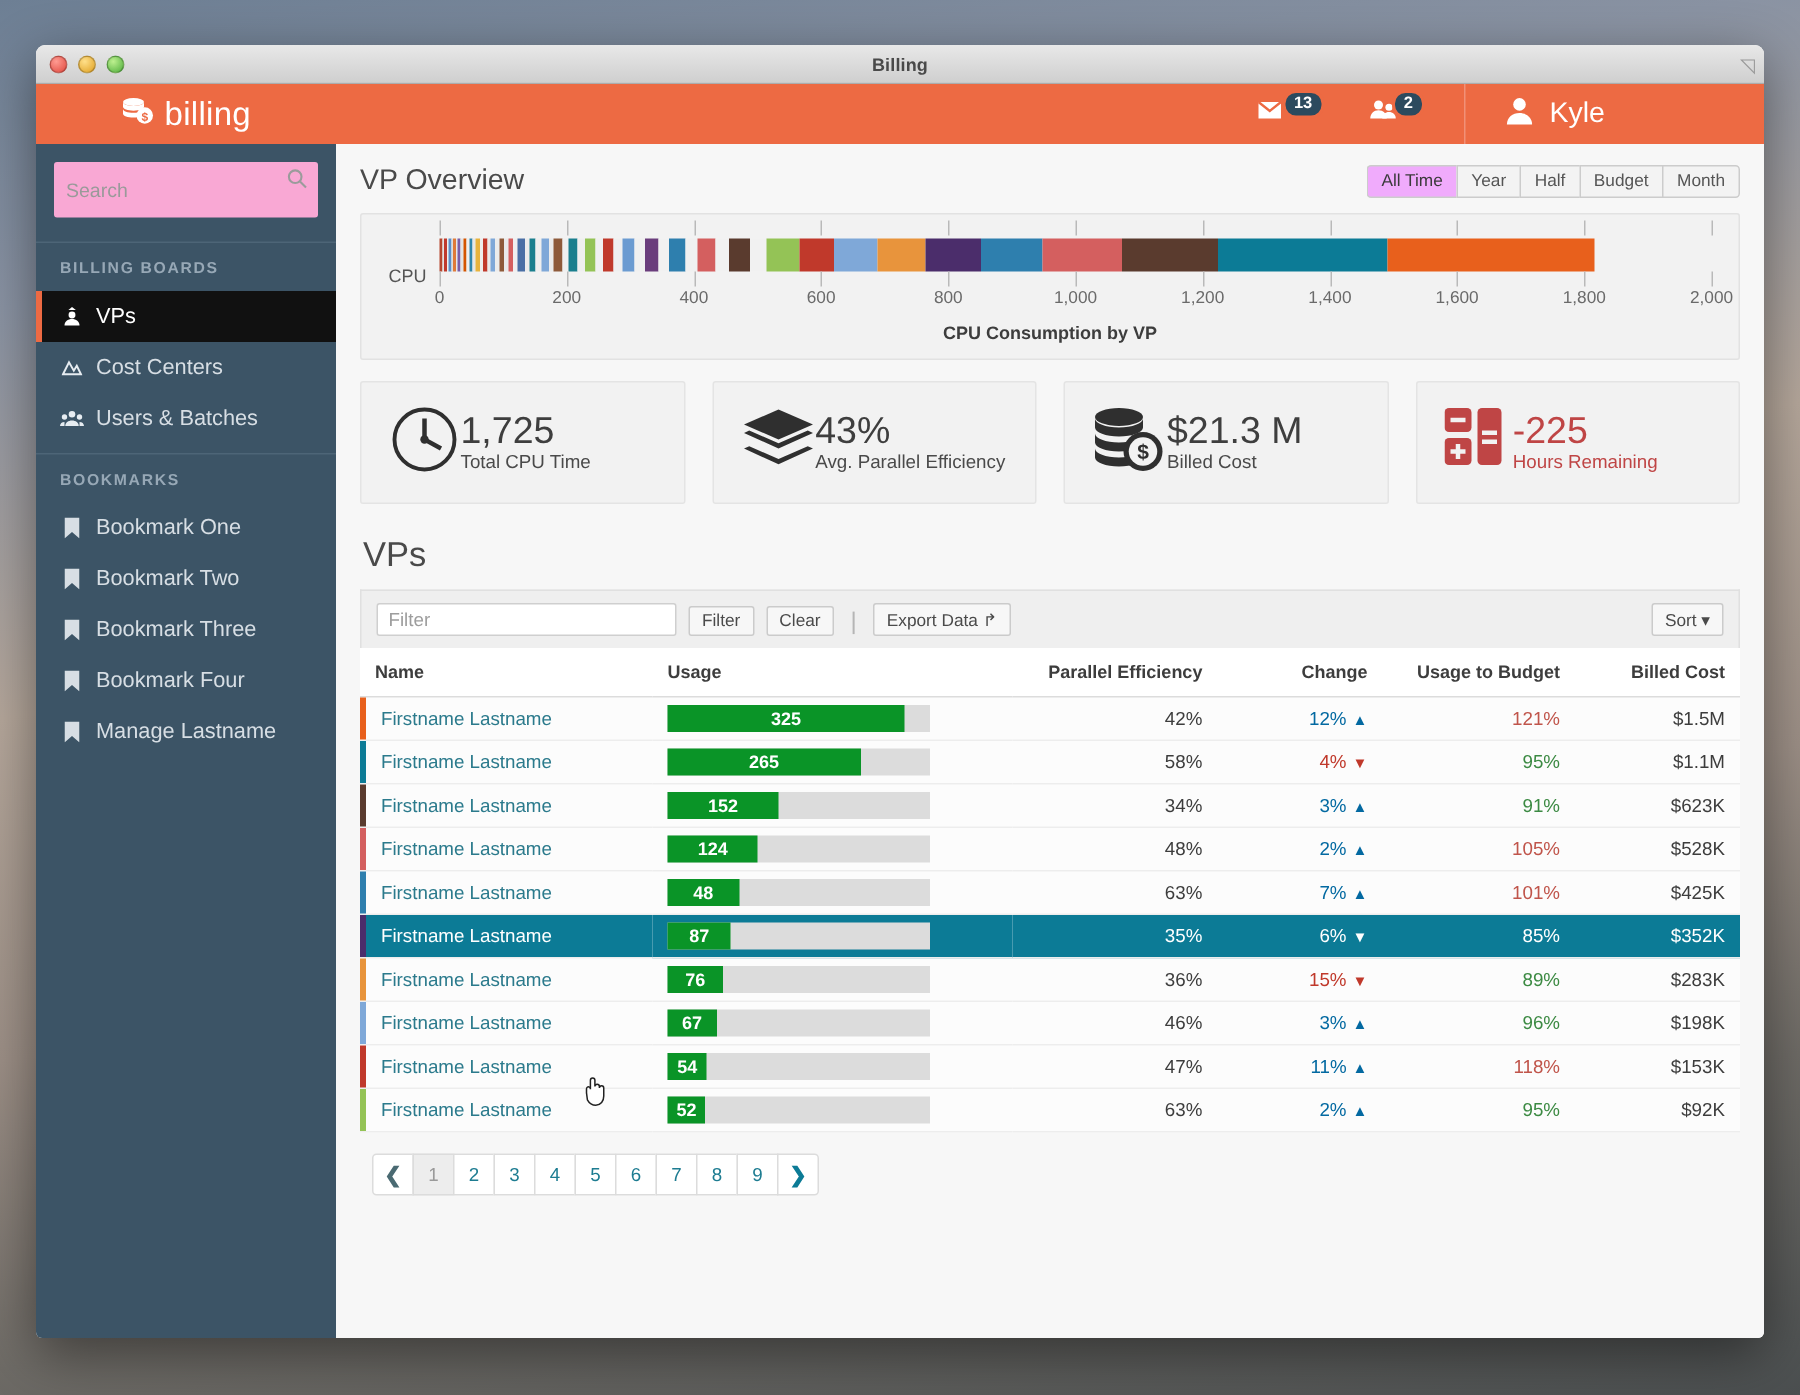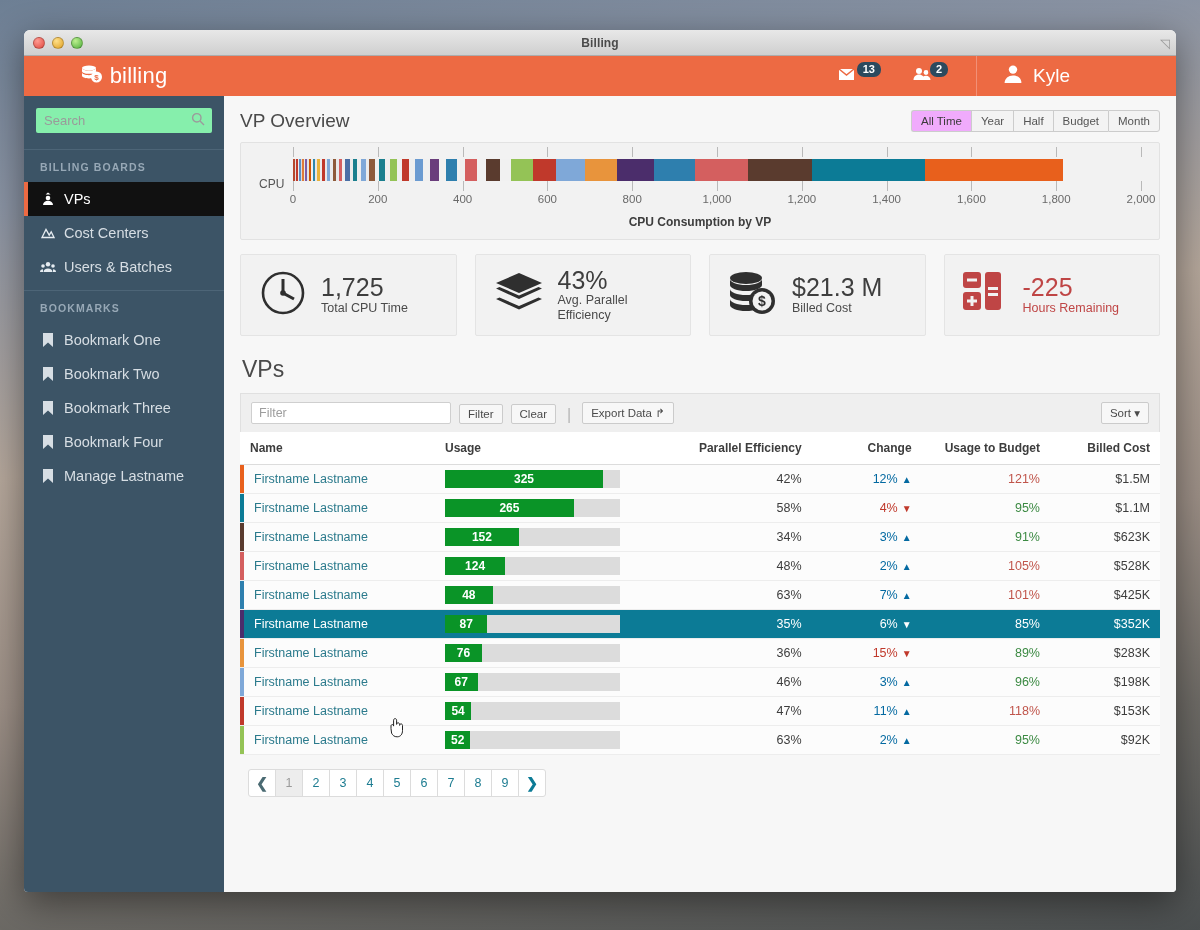--- a/index.html
+++ b/index.html
@@ -71,21 +71,21 @@
   
   #body { flex: 1; display: flex; min-height: 0; }
 
   
   #sidebar {
     width: 200px; flex: 0 0 200px; background: #3c5466;
     display: flex; flex-direction: column;
   }
   .search-wrap { padding: 12px 12px 10px 12px; }
   .search-box {
-    position: relative; background: #86efac; border-radius: 2px; height: 25px;
+    position: relative; background: #f9a8d4; border-radius: 2px; height: 37px;
     display: flex; align-items: center;
   }
   .search-box input {
     border: 0; outline: 0; background: transparent;
     font-size: 13px; color: #555; padding: 0 26px 0 8px; width: 100%;
     font-family: "Liberation Sans", sans-serif;
   }
   .search-box input::placeholder { color: #9a9a9a; }
   .search-box .mag { position: absolute; right: 7px; top: 4px; color: #9b9b9b; }
   .nav-item {
@@ -130,21 +130,21 @@
   .axis-labels { position: relative; height: 16px; margin-top: 12px; }
   .axis-labels span {
     position: absolute; font-size: 11.5px; color: #6a6a6a; transform: translateX(-50%); white-space: nowrap;
   }
   .chart-caption { text-align: center; font-size: 12px; font-weight: bold; color: #3d3d3d; margin-top: 6px; }
 
   
   #stats { display: flex; gap: 18px; margin-top: 14px; }
   .stat {
     flex: 1; background: #f2f2f2; border: 1px solid #e4e4e4; border-radius: 2px;
-    height: 82px; display: flex; align-items: center; gap: 14px; padding: 0 18px;
+    height: 82px; display: flex; align-items: center; padding: 0 18px;
   }
   .stat .sv { font-size: 25px; color: #3e3e3e; line-height: 1.05; font-weight: normal; }
   .stat .sl { font-size: 12.5px; color: #4a4a4a; line-height: 1.2; }
   .stat.danger .sv, .stat.danger .sl { color: #bf4545; }
 
   
   .section-title { font-size: 23px; color: #4a4a4a; margin: 20px 0 10px 2px; font-weight: normal; }
   #toolbar {
     background: #efefef; border: 1px solid #e0e0e0; border-bottom: 0;
     padding: 8px 10px; display: flex; align-items: flex-end; gap: 8px;

